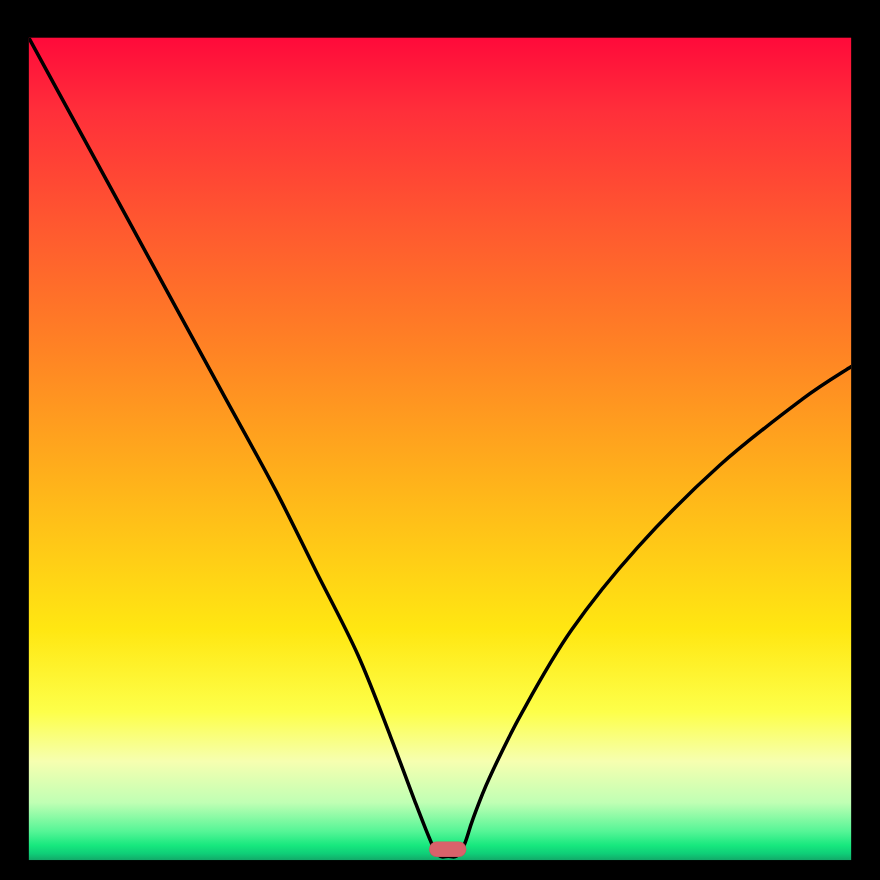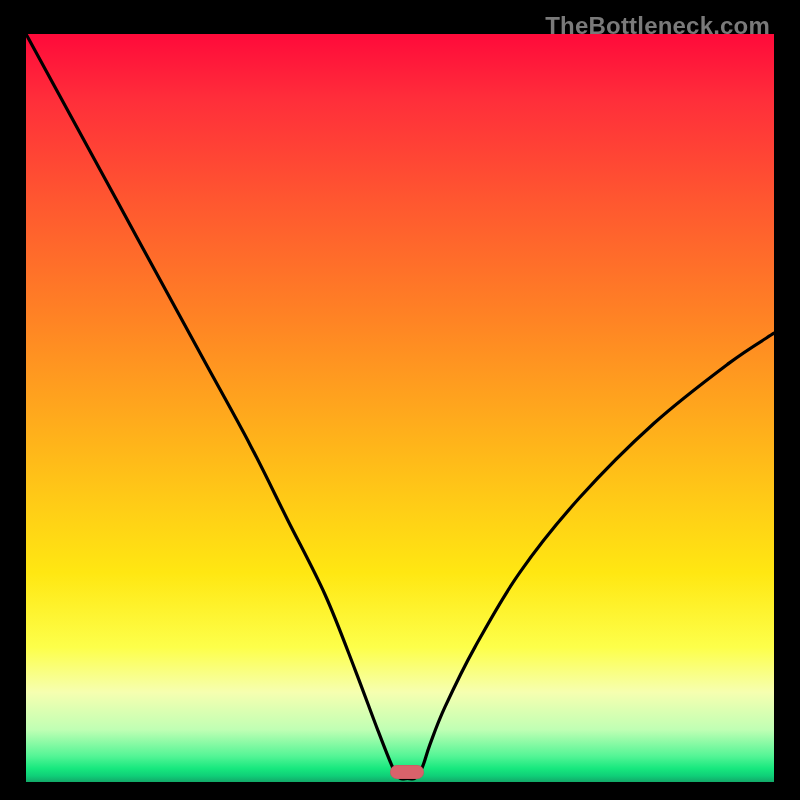--- a/index.html
+++ b/index.html
@@ -81,21 +81,20 @@
     background: #d9626b;
     border-radius: 8px;
     transform: translateX(-50%);
     box-shadow: 0 0 0 0.5px rgba(0,0,0,0.1) inset;
   }
 </style>
 </head>
 <body>
 
 <div class="frame">
-  <div class="watermark">TheBottleneck.com</div>
 
   <div class="plot-area">
     <div class="gradient"></div>
 
     <svg class="curve" viewBox="0 0 748 748" preserveAspectRatio="none">
       <path id="curve-path" d="M 0.0 0.0 C 7.5 13.7, 29.9 54.9, 44.9 82.3 C 59.8 109.7, 74.8 137.1, 89.8 164.6 C 104.7 192.0, 119.7 219.4, 134.6 246.8 C 149.6 274.3, 164.6 301.7, 179.5 329.1 C 194.5 356.5, 210.7 385.2, 224.4 411.4 C 238.1 437.6, 249.3 461.3, 261.8 486.2 C 274.3 511.1, 288.0 536.1, 299.2 561.0 C 310.4 585.9, 320.4 613.4, 329.1 635.8 C 337.8 658.2, 345.3 679.4, 351.6 695.6 C 357.8 711.8, 362.8 724.9, 366.5 733.0 C 370.3 741.1, 371.5 742.4, 374.0 744.3 C 376.5 746.1, 379.0 744.3, 381.5 744.3 C 384.0 744.3, 386.5 746.1, 389.0 744.3 C 391.5 742.4, 393.9 738.6, 396.4 733.0 C 398.9 727.4, 400.2 720.6, 403.9 710.6 C 407.7 700.6, 411.4 689.4, 418.9 673.2 C 426.4 657.0, 436.3 635.8, 448.8 613.4 C 461.3 590.9, 476.2 563.5, 493.7 538.6 C 511.1 513.6, 531.1 488.7, 553.5 463.8 C 576.0 438.8, 603.4 411.4, 628.3 389.0 C 653.3 366.5, 683.2 344.1, 703.1 329.1 C 723.1 314.2, 740.5 304.2, 748.0 299.2"></path>
     </svg>
 
     <div class="marker" style="left: 51%;"></div>
   </div>

